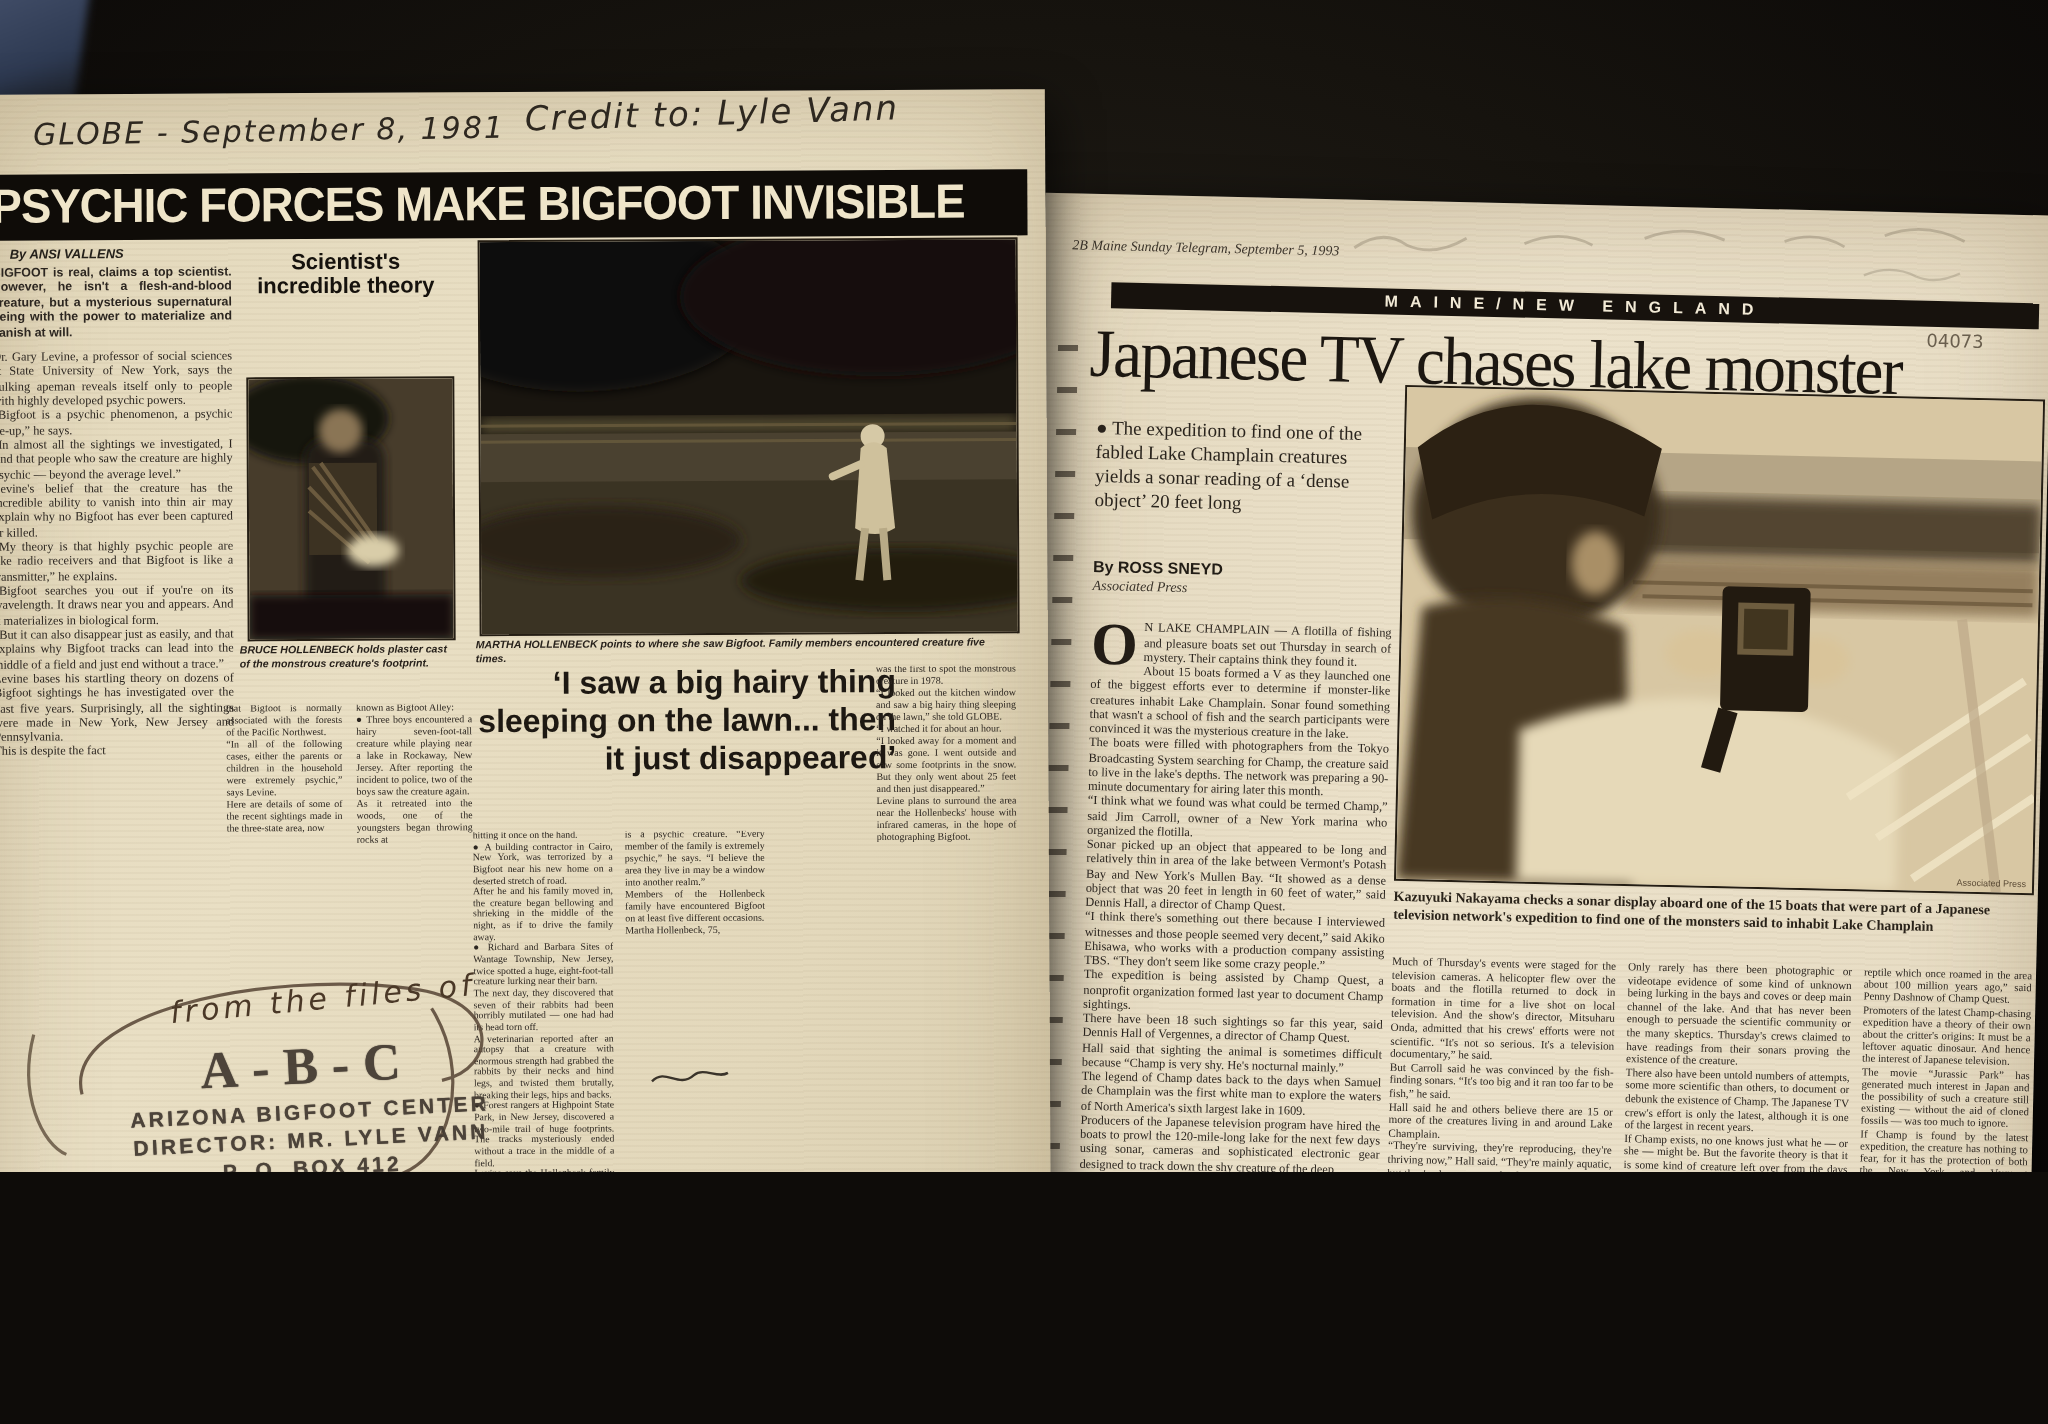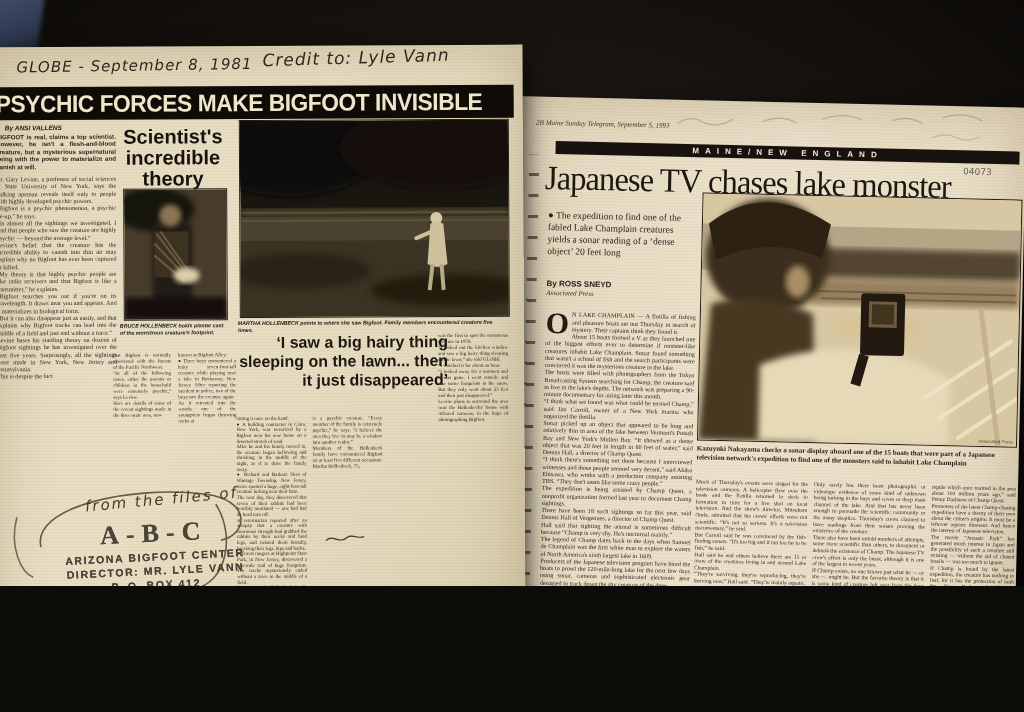--- a/index.html
+++ b/index.html
@@ -67,21 +67,21 @@
     <div class="col" style="left:5px;top:128px;width:120px;height:352px;font-size:6.2px;line-height:1.18;">Dr. Gary Levine, a professor of social sciences at State University of New York, says the hulking apeman reveals itself only to people with highly developed psychic powers.
 “Bigfoot is a psychic phenomenon, a psychic tie-up,” he says.
 “In almost all the sightings we investigated, I find that people who saw the creature are highly psychic — beyond the average level.”
 Levine's belief that the creature has the incredible ability to vanish into thin air may explain why no Bigfoot has ever been captured or killed.
 “My theory is that highly psychic people are like radio receivers and that Bigfoot is like a transmitter,” he explains.
 “Bigfoot searches you out if you're on its wavelength. It draws near you and appears. And it materializes in biological form.
 “But it can also disappear just as easily, and that explains why Bigfoot tracks can lead into the middle of a field and just end without a trace.”
 Levine bases his startling theory on dozens of Bigfoot sightings he has investigated over the past five years. Surprisingly, all the sightings were made in New York, New Jersey and Pennsylvania.
 This is despite the fact</div>
 
-    <div class="abs sans" style="left:128px;top:80px;width:108px;text-align:center;font-size:20px;font-weight:800;line-height:1.05;color:#16120d;">Scientist's incredible theory</div>
+    <div class="abs sans" style="left:128px;top:80px;width:108px;text-align:center;font-size:11px;font-weight:800;line-height:1.05;color:#16120d;">Scientist's incredible theory</div>
 
     <div class="photo" style="left:132px;top:142px;width:102px;height:130px;">
       <svg width="102" height="130" viewBox="0 0 102 130">
         <defs>
             <filter id="b1">
               <feGaussianBlur stdDeviation="2.5"></feGaussianBlur>
             </filter>
           </defs>
         <rect width="102" height="130" fill="#6b5c42"></rect>
         <rect width="102" height="130" fill="#2a231a" opacity=".55"></rect>

